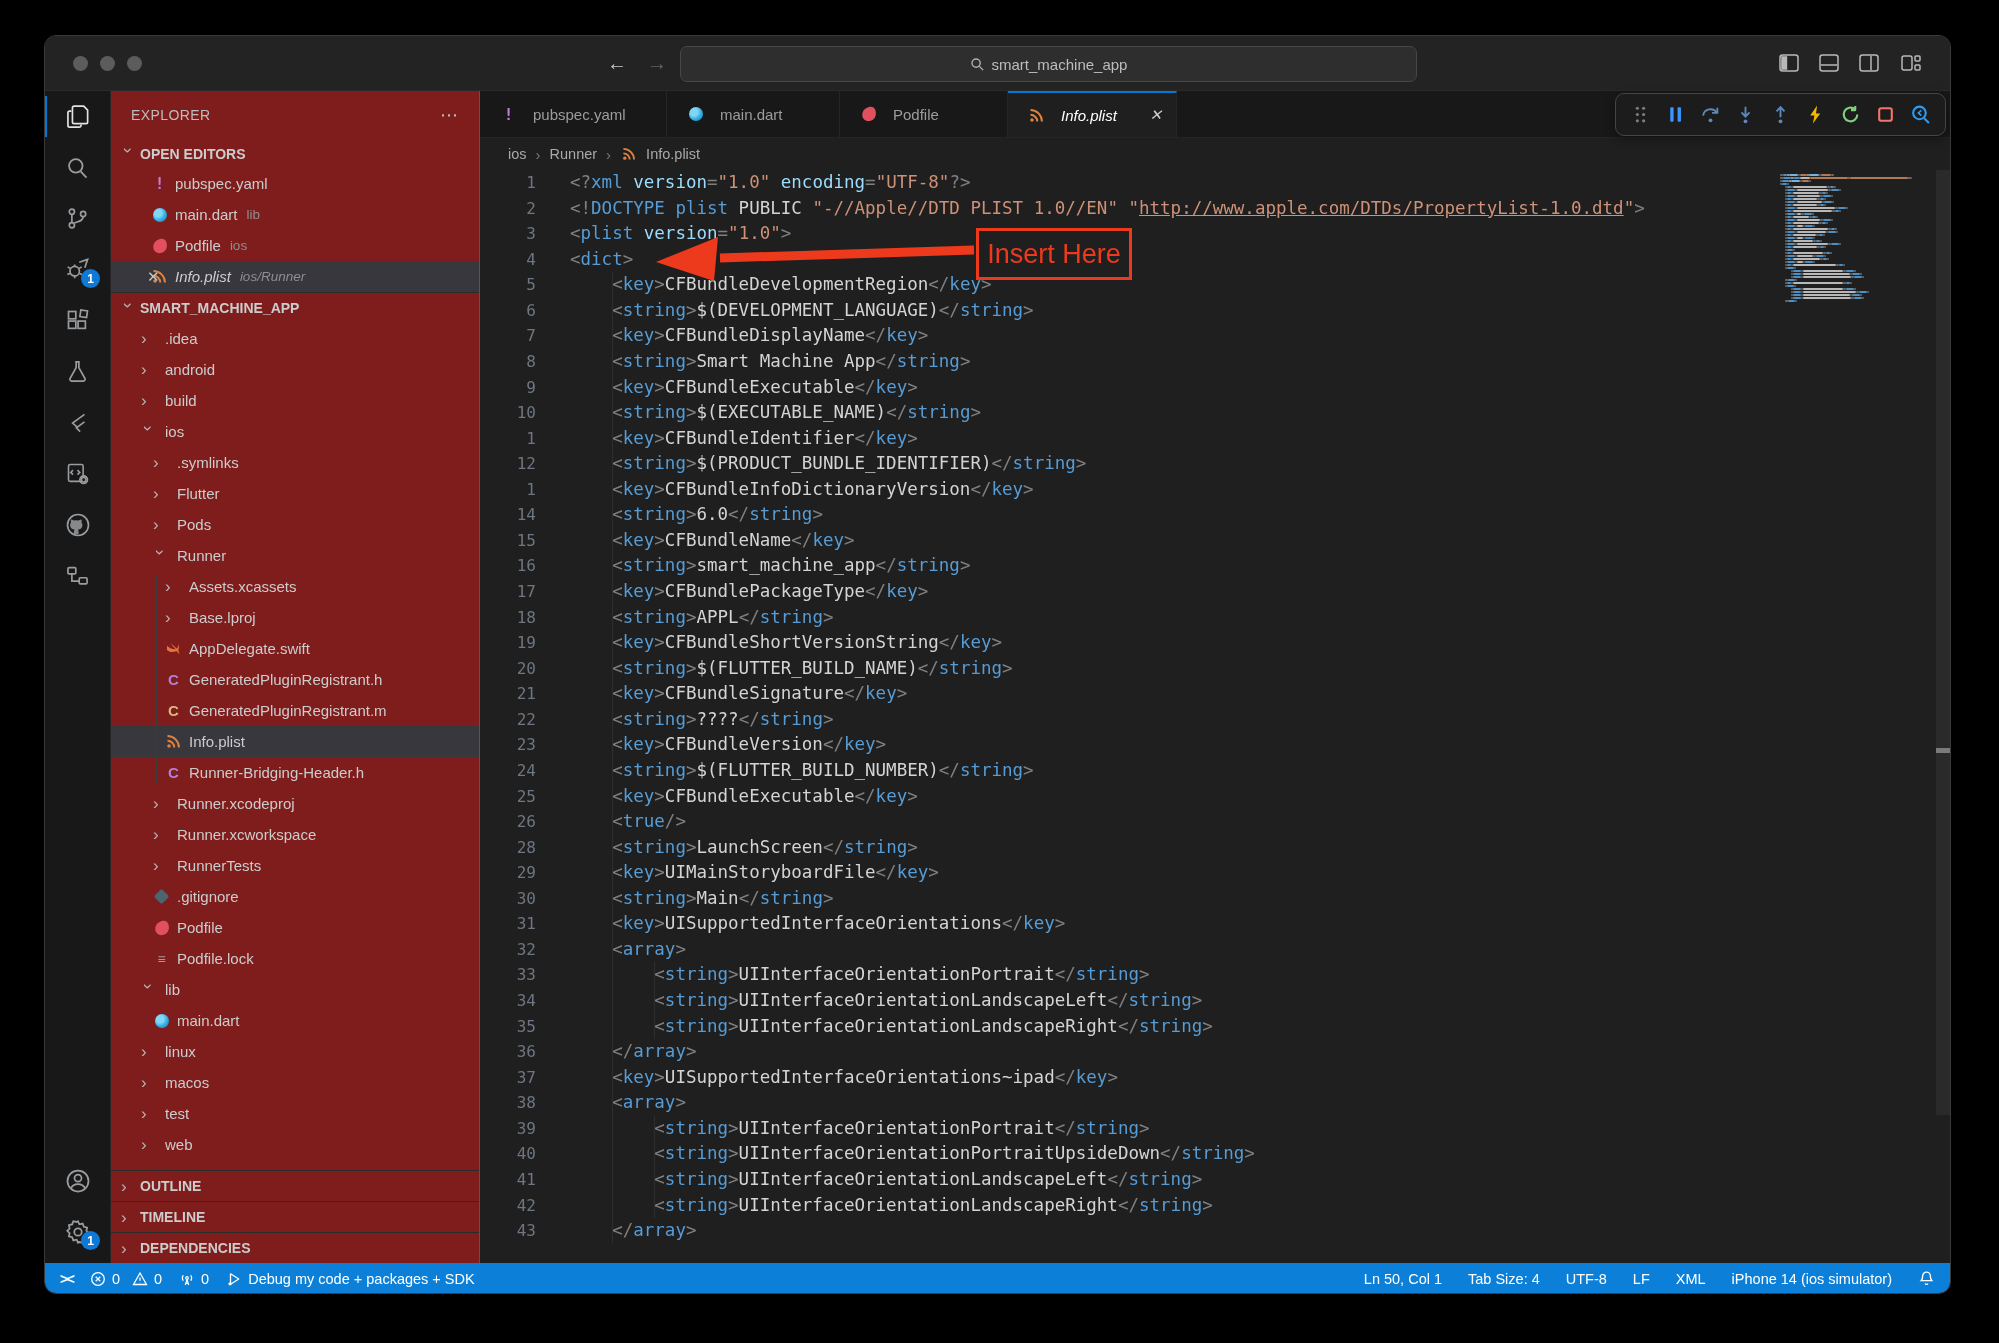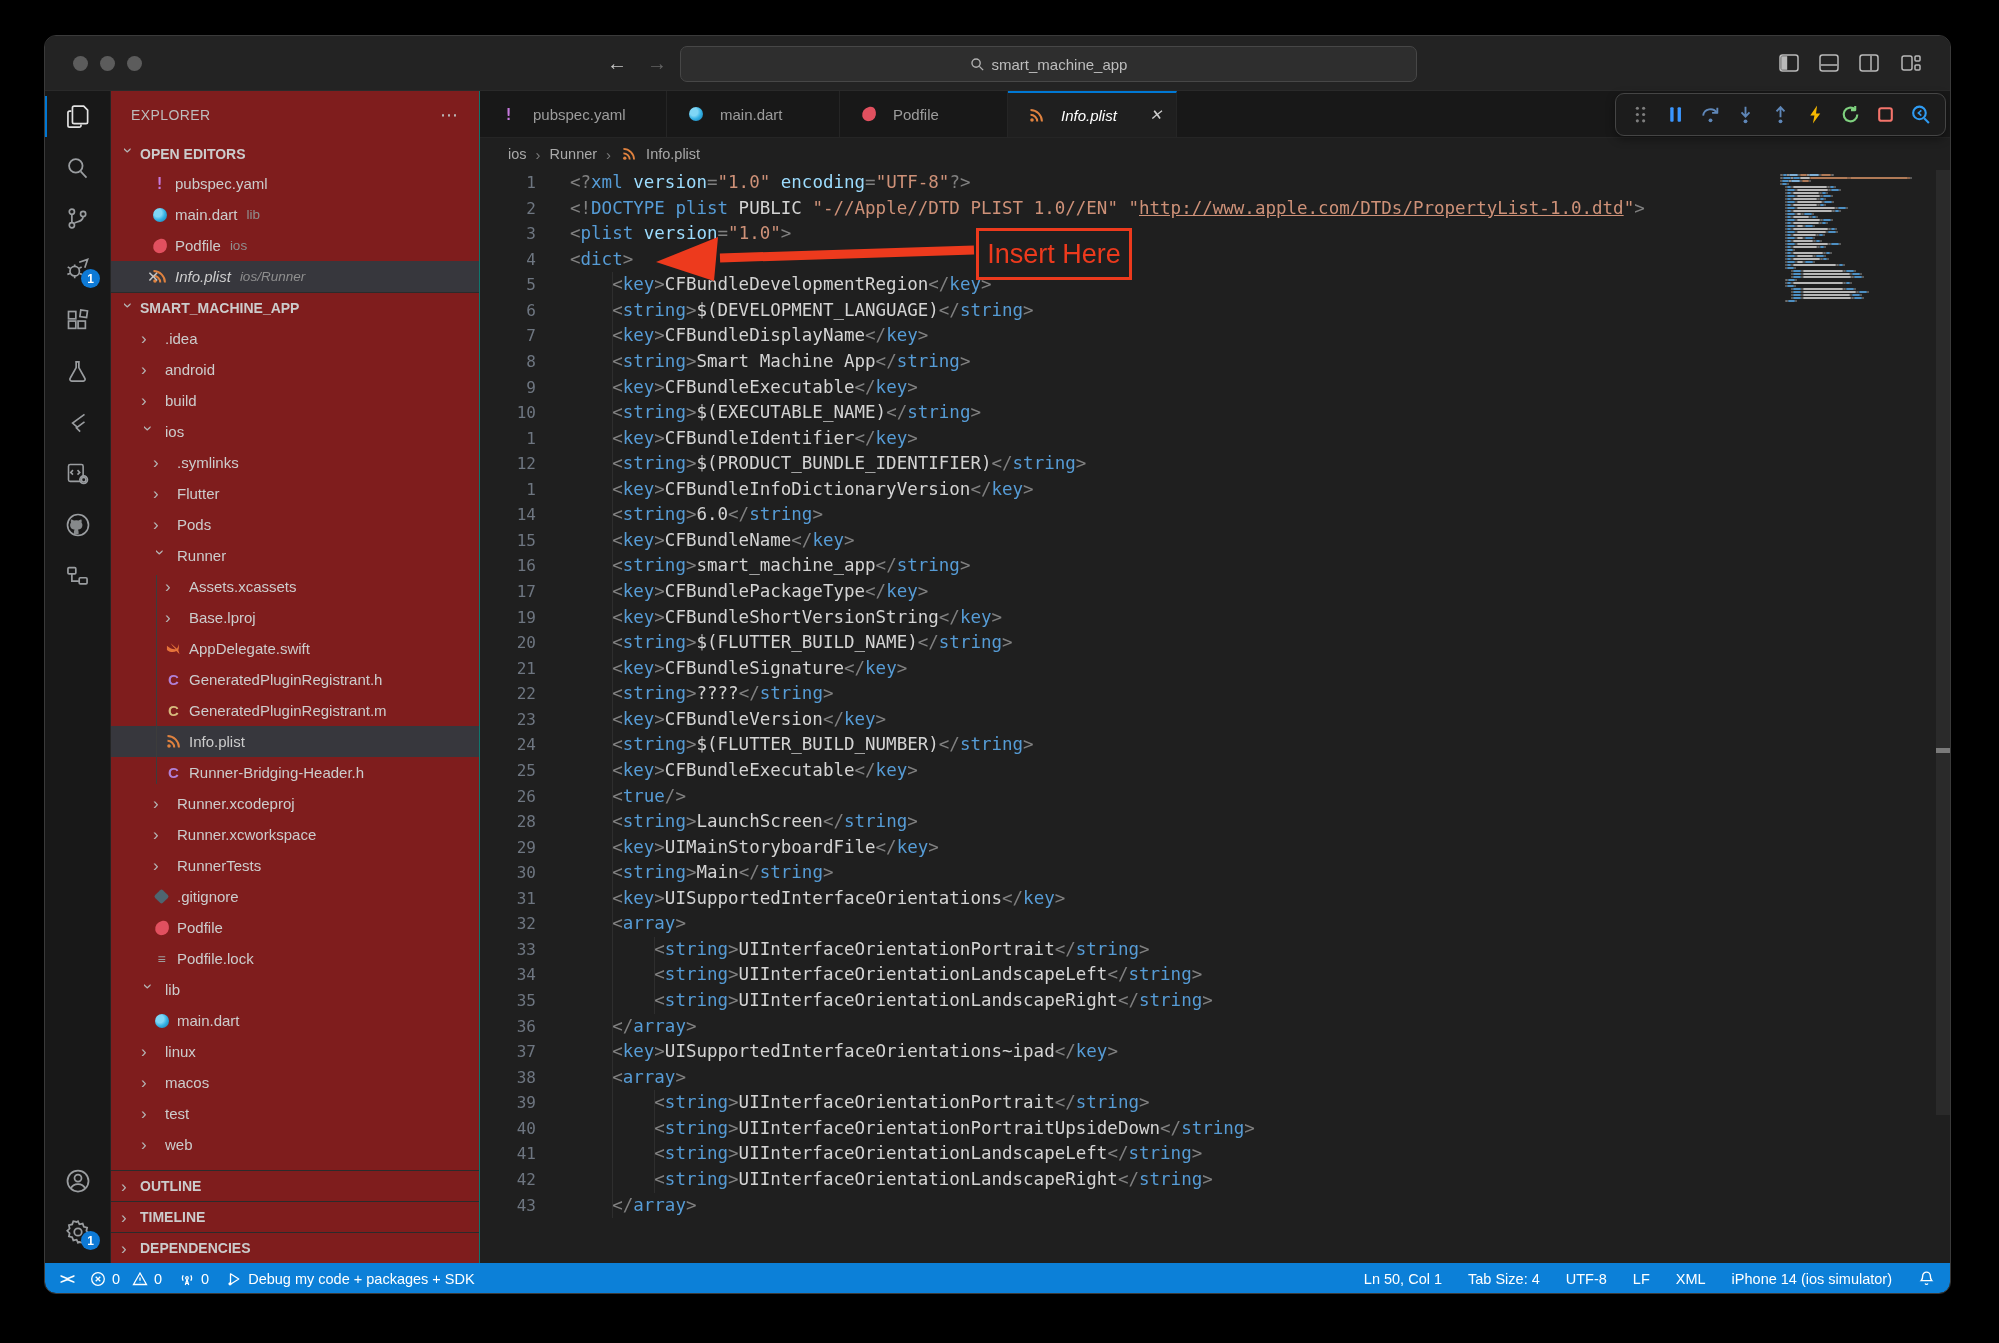--- a/index.html
+++ b/index.html
@@ -610,20 +610,21 @@
             <div class="cline"><span class="lnum">8</span><span class="iguide" style="left: 132.2px;"></span><span><span class="tk-x">    </span><span class="tk-p">&lt;</span><span class="tk-t">string</span><span class="tk-p">&gt;</span><span class="tk-x">Smart Machine App</span><span class="tk-p">&lt;/</span><span class="tk-t">string</span><span class="tk-p">&gt;</span></span></div>
             <div class="cline"><span class="lnum">9</span><span class="iguide" style="left: 132.2px;"></span><span><span class="tk-x">    </span><span class="tk-p">&lt;</span><span class="tk-t">key</span><span class="tk-p">&gt;</span><span class="tk-x">CFBundleExecutable</span><span class="tk-p">&lt;/</span><span class="tk-t">key</span><span class="tk-p">&gt;</span></span></div>
             <div class="cline"><span class="lnum">10</span><span class="iguide" style="left: 132.2px;"></span><span><span class="tk-x">    </span><span class="tk-p">&lt;</span><span class="tk-t">string</span><span class="tk-p">&gt;</span><span class="tk-x">$(EXECUTABLE_NAME)</span><span class="tk-p">&lt;/</span><span class="tk-t">string</span><span class="tk-p">&gt;</span></span></div>
             <div class="cline"><span class="lnum">1</span><span class="iguide" style="left: 132.2px;"></span><span><span class="tk-x">    </span><span class="tk-p">&lt;</span><span class="tk-t">key</span><span class="tk-p">&gt;</span><span class="tk-x">CFBundleIdentifier</span><span class="tk-p">&lt;/</span><span class="tk-t">key</span><span class="tk-p">&gt;</span></span></div>
             <div class="cline"><span class="lnum">12</span><span class="iguide" style="left: 132.2px;"></span><span><span class="tk-x">    </span><span class="tk-p">&lt;</span><span class="tk-t">string</span><span class="tk-p">&gt;</span><span class="tk-x">$(PRODUCT_BUNDLE_IDENTIFIER)</span><span class="tk-p">&lt;/</span><span class="tk-t">string</span><span class="tk-p">&gt;</span></span></div>
             <div class="cline"><span class="lnum">1</span><span class="iguide" style="left: 132.2px;"></span><span><span class="tk-x">    </span><span class="tk-p">&lt;</span><span class="tk-t">key</span><span class="tk-p">&gt;</span><span class="tk-x">CFBundleInfoDictionaryVersion</span><span class="tk-p">&lt;/</span><span class="tk-t">key</span><span class="tk-p">&gt;</span></span></div>
             <div class="cline"><span class="lnum">14</span><span class="iguide" style="left: 132.2px;"></span><span><span class="tk-x">    </span><span class="tk-p">&lt;</span><span class="tk-t">string</span><span class="tk-p">&gt;</span><span class="tk-x">6.0</span><span class="tk-p">&lt;/</span><span class="tk-t">string</span><span class="tk-p">&gt;</span></span></div>
             <div class="cline"><span class="lnum">15</span><span class="iguide" style="left: 132.2px;"></span><span><span class="tk-x">    </span><span class="tk-p">&lt;</span><span class="tk-t">key</span><span class="tk-p">&gt;</span><span class="tk-x">CFBundleName</span><span class="tk-p">&lt;/</span><span class="tk-t">key</span><span class="tk-p">&gt;</span></span></div>
             <div class="cline"><span class="lnum">16</span><span class="iguide" style="left: 132.2px;"></span><span><span class="tk-x">    </span><span class="tk-p">&lt;</span><span class="tk-t">string</span><span class="tk-p">&gt;</span><span class="tk-x">smart_machine_app</span><span class="tk-p">&lt;/</span><span class="tk-t">string</span><span class="tk-p">&gt;</span></span></div>
             <div class="cline"><span class="lnum">17</span><span class="iguide" style="left: 132.2px;"></span><span><span class="tk-x">    </span><span class="tk-p">&lt;</span><span class="tk-t">key</span><span class="tk-p">&gt;</span><span class="tk-x">CFBundlePackageType</span><span class="tk-p">&lt;/</span><span class="tk-t">key</span><span class="tk-p">&gt;</span></span></div>
+            <div class="cline"><span class="lnum">18</span><span class="iguide" style="left: 132.2px;"></span><span><span class="tk-x">    </span><span class="tk-p">&lt;</span><span class="tk-t">string</span><span class="tk-p">&gt;</span><span class="tk-x">APPL</span><span class="tk-p">&lt;/</span><span class="tk-t">string</span><span class="tk-p">&gt;</span></span></div>
             <div class="cline"><span class="lnum">19</span><span class="iguide" style="left: 132.2px;"></span><span><span class="tk-x">    </span><span class="tk-p">&lt;</span><span class="tk-t">key</span><span class="tk-p">&gt;</span><span class="tk-x">CFBundleShortVersionString</span><span class="tk-p">&lt;/</span><span class="tk-t">key</span><span class="tk-p">&gt;</span></span></div>
             <div class="cline"><span class="lnum">20</span><span class="iguide" style="left: 132.2px;"></span><span><span class="tk-x">    </span><span class="tk-p">&lt;</span><span class="tk-t">string</span><span class="tk-p">&gt;</span><span class="tk-x">$(FLUTTER_BUILD_NAME)</span><span class="tk-p">&lt;/</span><span class="tk-t">string</span><span class="tk-p">&gt;</span></span></div>
             <div class="cline"><span class="lnum">21</span><span class="iguide" style="left: 132.2px;"></span><span><span class="tk-x">    </span><span class="tk-p">&lt;</span><span class="tk-t">key</span><span class="tk-p">&gt;</span><span class="tk-x">CFBundleSignature</span><span class="tk-p">&lt;/</span><span class="tk-t">key</span><span class="tk-p">&gt;</span></span></div>
             <div class="cline"><span class="lnum">22</span><span class="iguide" style="left: 132.2px;"></span><span><span class="tk-x">    </span><span class="tk-p">&lt;</span><span class="tk-t">string</span><span class="tk-p">&gt;</span><span class="tk-x">????</span><span class="tk-p">&lt;/</span><span class="tk-t">string</span><span class="tk-p">&gt;</span></span></div>
             <div class="cline"><span class="lnum">23</span><span class="iguide" style="left: 132.2px;"></span><span><span class="tk-x">    </span><span class="tk-p">&lt;</span><span class="tk-t">key</span><span class="tk-p">&gt;</span><span class="tk-x">CFBundleVersion</span><span class="tk-p">&lt;/</span><span class="tk-t">key</span><span class="tk-p">&gt;</span></span></div>
             <div class="cline"><span class="lnum">24</span><span class="iguide" style="left: 132.2px;"></span><span><span class="tk-x">    </span><span class="tk-p">&lt;</span><span class="tk-t">string</span><span class="tk-p">&gt;</span><span class="tk-x">$(FLUTTER_BUILD_NUMBER)</span><span class="tk-p">&lt;/</span><span class="tk-t">string</span><span class="tk-p">&gt;</span></span></div>
             <div class="cline"><span class="lnum">25</span><span class="iguide" style="left: 132.2px;"></span><span><span class="tk-x">    </span><span class="tk-p">&lt;</span><span class="tk-t">key</span><span class="tk-p">&gt;</span><span class="tk-x">CFBundleExecutable</span><span class="tk-p">&lt;/</span><span class="tk-t">key</span><span class="tk-p">&gt;</span></span></div>
             <div class="cline"><span class="lnum">26</span><span class="iguide" style="left: 132.2px;"></span><span><span class="tk-x">    </span><span class="tk-p">&lt;</span><span class="tk-t">true</span><span class="tk-p">/&gt;</span></span></div>
             <div class="cline"><span class="lnum">28</span><span class="iguide" style="left: 132.2px;"></span><span><span class="tk-x">    </span><span class="tk-p">&lt;</span><span class="tk-t">string</span><span class="tk-p">&gt;</span><span class="tk-x">LaunchScreen</span><span class="tk-p">&lt;/</span><span class="tk-t">string</span><span class="tk-p">&gt;</span></span></div>
             <div class="cline"><span class="lnum">29</span><span class="iguide" style="left: 132.2px;"></span><span><span class="tk-x">    </span><span class="tk-p">&lt;</span><span class="tk-t">key</span><span class="tk-p">&gt;</span><span class="tk-x">UIMainStoryboardFile</span><span class="tk-p">&lt;/</span><span class="tk-t">key</span><span class="tk-p">&gt;</span></span></div>

